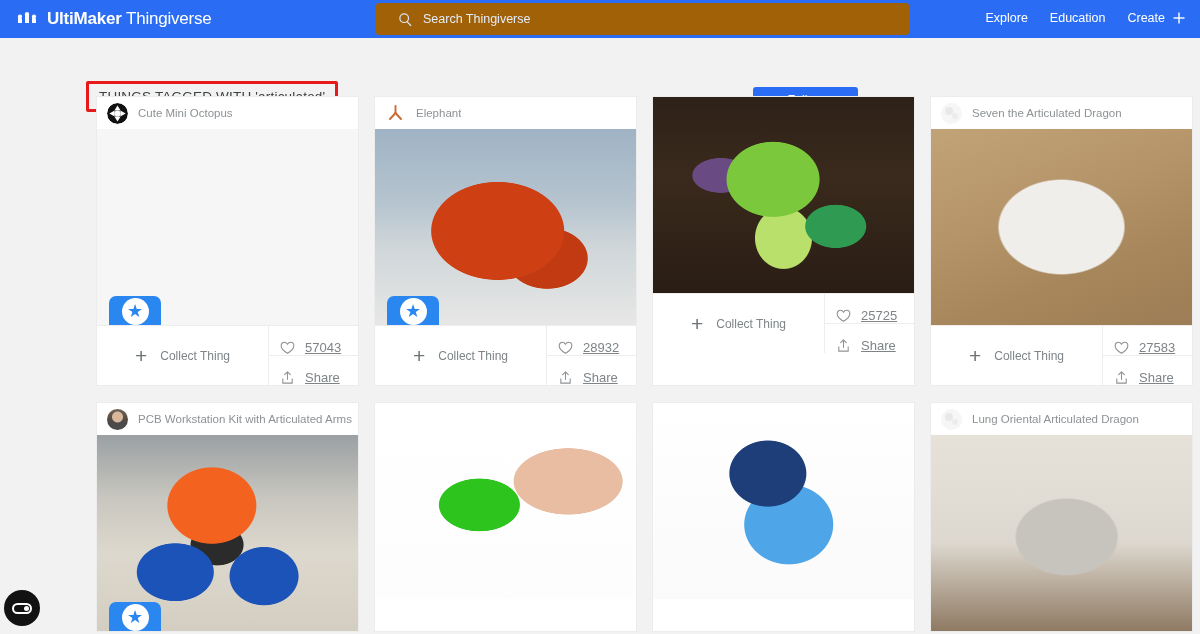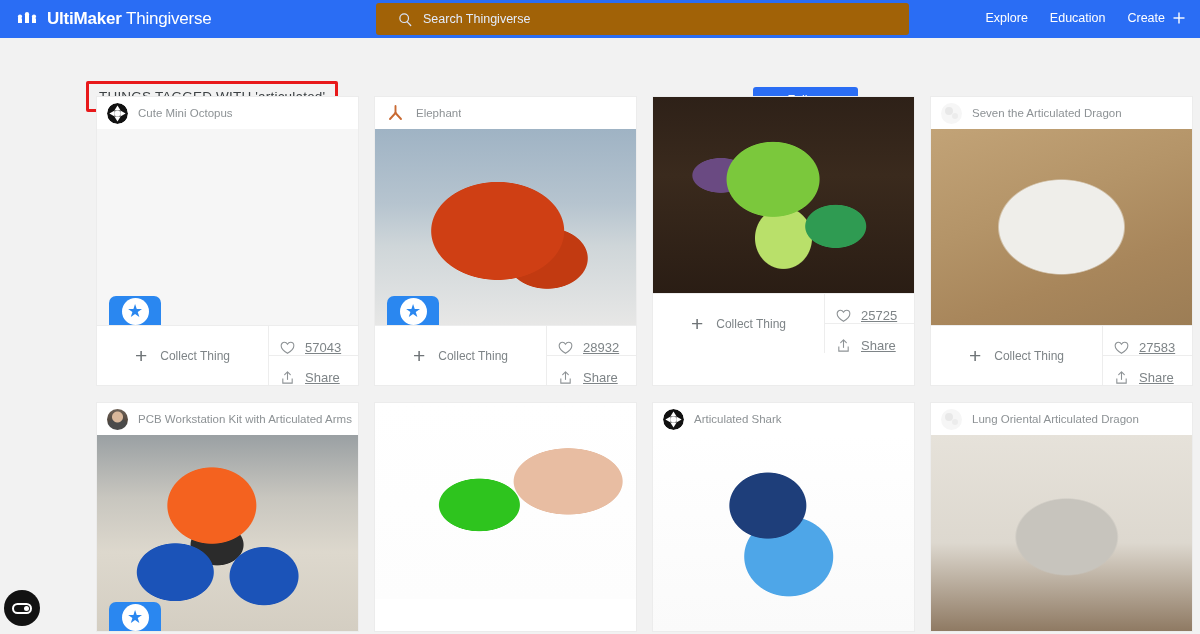--- a/index.html
+++ b/index.html
@@ -520,33 +520,20 @@
           <span class="ring">
             <span class="star">★</span>
           </span>
         </div>
       </div>
     </div>
     <div class="card">
       <div class="thumb ph-slug"></div>
     </div>
     <div class="card">
-      <div class="card-head">
-        <span class="avatar av-black">
-          <svg class="ico" width="21" height="21" viewBox="0 0 21 21">
-            <circle cx="10.5" cy="10.5" r="10.5" fill="#111"></circle>
-            <circle cx="10.5" cy="10.5" r="3.1" fill="#fff"></circle>
-            <path d="M10.5 2.4 L13.6 7.6 L7.4 7.6 Z" fill="#fff"></path>
-            <path d="M10.5 18.6 L7.4 13.4 L13.6 13.4 Z" fill="#fff"></path>
-            <path d="M2.4 10.5 L7.6 7.4 L7.6 13.6 Z" fill="#fff"></path>
-            <path d="M18.6 10.5 L13.4 13.6 L13.4 7.4 Z" fill="#fff"></path>
-          </svg>
-        </span>
-        <span class="card-title">Articulated Shark</span>
-      </div>
       <div class="thumb ph-shark"></div>
     </div>
     <div class="card">
       <div class="card-head">
         <span class="avatar av-faint">
           <svg class="ico" width="21" height="21" viewBox="0 0 21 21">
             <circle cx="8" cy="8" r="4" fill="#e8e8e8"></circle>
             <circle cx="14" cy="13" r="3" fill="#ececec"></circle>
           </svg>
         </span>

